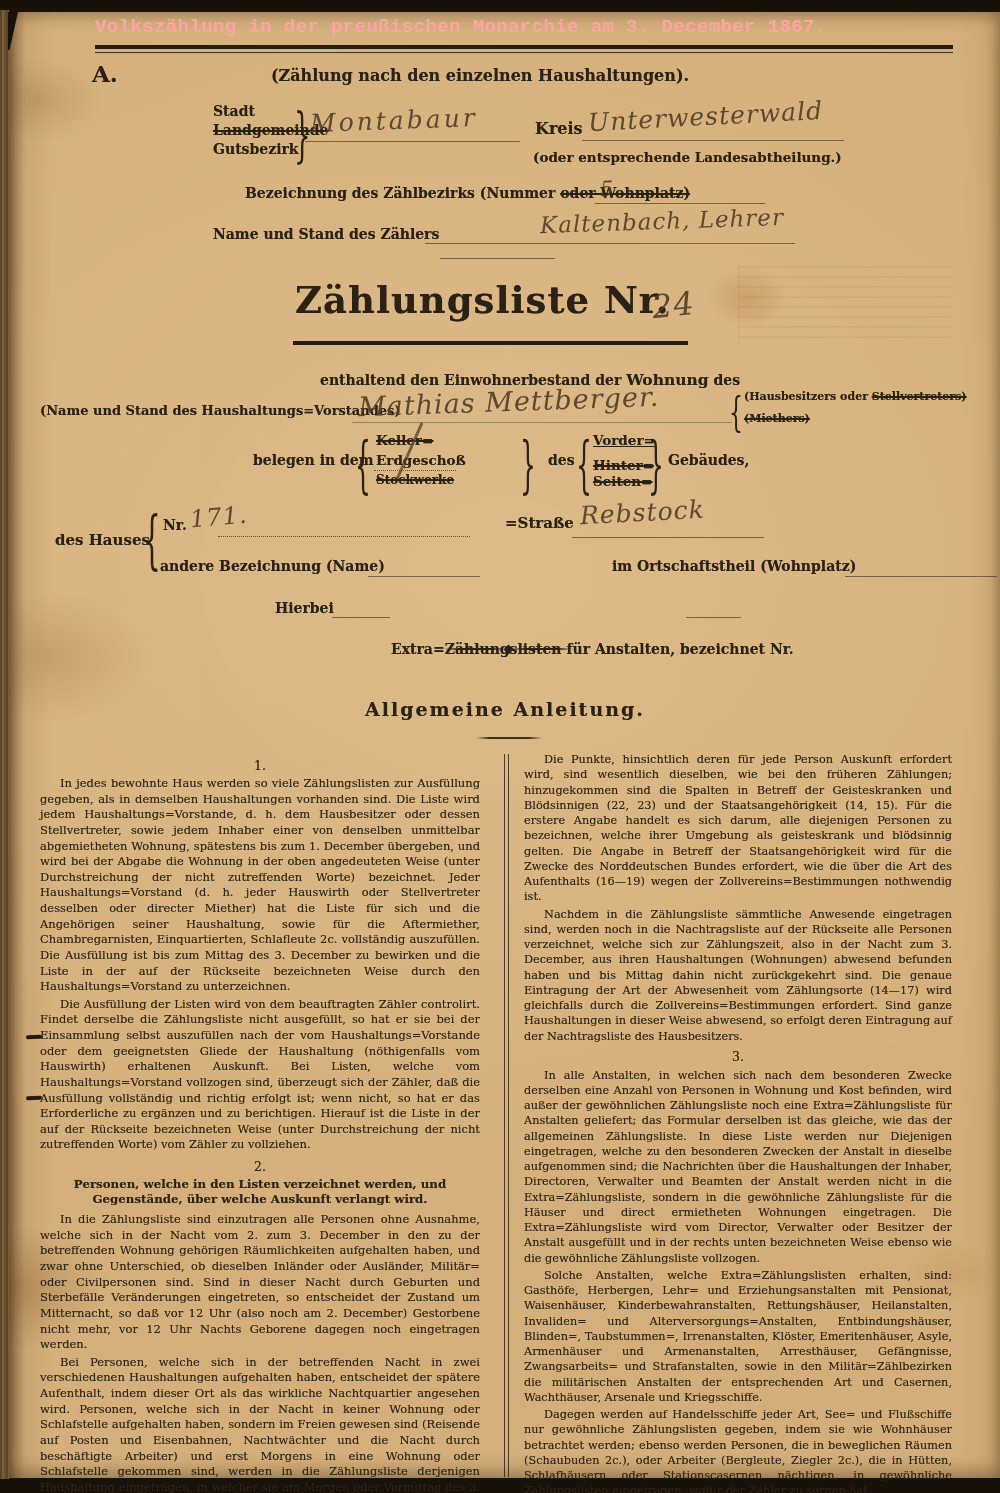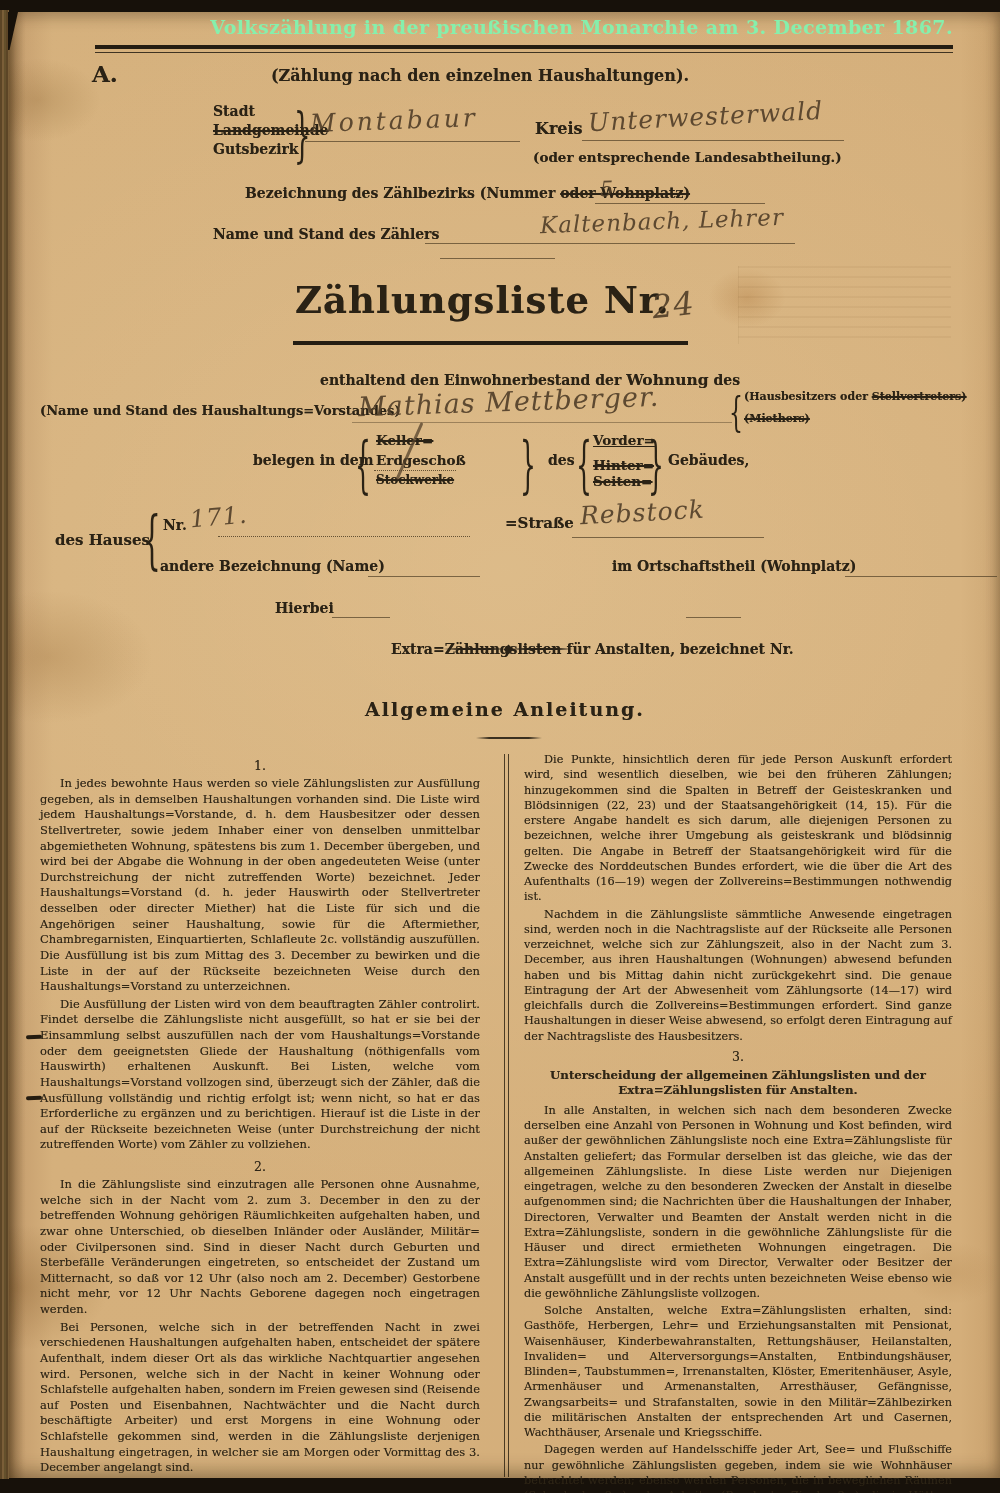--- a/index.html
+++ b/index.html
@@ -43,22 +43,22 @@
   .brace{position:absolute;font-weight:normal;color:#2a2215;transform-origin:center top;}
   .fill-line{position:absolute;border-bottom:1.3px solid rgba(62,47,24,.62);}
   .fill-line.dotted{border-bottom-style:dotted;border-bottom-color:rgba(62,47,24,.75);}
   .rule{position:absolute;background:#241d12;}
   
   .hw{position:absolute;font-style:italic;color:#53402a;white-space:nowrap;
       letter-spacing:1px;transform:rotate(-2deg);opacity:.92;}
   .hw-slash{position:absolute;left:408px;top:420px;width:2.5px;height:62px;background:#54412b;
       transform:rotate(24deg);opacity:.75;border-radius:2px;}
   
-  .masthead{position:absolute;left:95px;top:16px;width:858px;text-align:right;
-      font-size:19px;font-weight:bold;letter-spacing:.4px;color:#86efac;white-space:nowrap;}
+  .masthead{position:absolute;left:95px;top:16px;width:858px;text-align:left;
+      font-size:19px;font-weight:bold;letter-spacing:.4px;color:#fca5a5;white-space:nowrap;font-family:Liberation Mono, monospace;}
   .rule-thick{left:95px;top:45px;width:858px;height:3.5px;}
   .rule-thin{left:95px;top:52px;width:858px;height:1.4px;opacity:.85;}
   .form-letter{left:92px;top:60px;font-size:23px;}
   .subtitle{left:260px;top:66px;width:440px;text-align:center;font-size:16px;white-space:nowrap;}
   
   .loc-stadt{left:213px;top:103px;font-size:14px;}
   .loc-landgemeinde{left:213px;top:122px;font-size:14px;}
   .loc-gutsbezirk{left:213px;top:141px;font-size:14px;}
   .loc-brace{left:294px;top:100px;font-size:26px;transform:scaleY(2.3);}
   .hw-locality{left:310px;top:106px;font-size:25px;letter-spacing:3px;}
@@ -234,27 +234,27 @@
     <div class="bar"></div>
   </div>
 <div class="lbl anleitung-title">Allgemeine Anleitung.</div>
 <div class="title-rule"></div>
 
 <div class="col col-left">
   <div class="sec-num">1.</div>
   <p>In jedes bewohnte Haus werden so viele Zählungslisten zur Ausfüllung gegeben, als in demselben Haushaltungen vorhanden sind. Die Liste wird jedem Haushaltungs=Vorstande, d. h. dem Hausbesitzer oder dessen Stellvertreter, sowie jedem Inhaber einer von denselben unmittelbar abgemietheten Wohnung, spätestens bis zum 1. December übergeben, und wird bei der Abgabe die Wohnung in der oben angedeuteten Weise (unter Durchstreichung der nicht zutreffenden Worte) bezeichnet. Jeder Haushaltungs=Vorstand (d. h. jeder Hauswirth oder Stellvertreter desselben oder directer Miether) hat die Liste für sich und die Angehörigen seiner Haushaltung, sowie für die Aftermiether, Chambregarnisten, Einquartierten, Schlafleute 2c. vollständig auszufüllen. Die Ausfüllung ist bis zum Mittag des 3. December zu bewirken und die Liste in der auf der Rückseite bezeichneten Weise durch den Haushaltungs=Vorstand zu unterzeichnen.</p>
   <p>Die Ausfüllung der Listen wird von dem beauftragten Zähler controlirt. Findet derselbe die Zählungsliste nicht ausgefüllt, so hat er sie bei der Einsammlung selbst auszufüllen nach der vom Haushaltungs=Vorstande oder dem geeignetsten Gliede der Haushaltung (nöthigenfalls vom Hauswirth) erhaltenen Auskunft. Bei Listen, welche vom Haushaltungs=Vorstand vollzogen sind, überzeugt sich der Zähler, daß die Ausfüllung vollständig und richtig erfolgt ist; wenn nicht, so hat er das Erforderliche zu ergänzen und zu berichtigen. Hierauf ist die Liste in der auf der Rückseite bezeichneten Weise (unter Durchstreichung der nicht zutreffenden Worte) vom Zähler zu vollziehen.</p>
   <div class="sec-num">2.</div>
+  <div class="sec-head">Personen, welche in den Listen verzeichnet werden, und Gegenstände, über welche Auskunft verlangt wird.</div>
   <p>In die Zählungsliste sind einzutragen alle Personen ohne Ausnahme, welche sich in der Nacht vom 2. zum 3. December in den zu der betreffenden Wohnung gehörigen Räumlichkeiten aufgehalten haben, und zwar ohne Unterschied, ob dieselben Inländer oder Ausländer, Militär= oder Civilpersonen sind. Sind in dieser Nacht durch Geburten und Sterbefälle Veränderungen eingetreten, so entscheidet der Zustand um Mitternacht, so daß vor 12 Uhr (also noch am 2. December) Gestorbene nicht mehr, vor 12 Uhr Nachts Geborene dagegen noch eingetragen werden.</p>
   <p>Bei Personen, welche sich in der betreffenden Nacht in zwei verschiedenen Haushaltungen aufgehalten haben, entscheidet der spätere Aufenthalt, indem dieser Ort als das wirkliche Nachtquartier angesehen wird. Personen, welche sich in der Nacht in keiner Wohnung oder Schlafstelle aufgehalten haben, sondern im Freien gewesen sind (Reisende auf Posten und Eisenbahnen, Nachtwächter und die Nacht durch beschäftigte Arbeiter) und erst Morgens in eine Wohnung oder Schlafstelle gekommen sind, werden in die Zählungsliste derjenigen Haushaltung eingetragen, in welcher sie am Morgen oder Vormittag des 3. December angelangt sind.</p>
 </div>
 
 <div class="col-divider"></div>
 
 <div class="col col-right">
   <p>Die Punkte, hinsichtlich deren für jede Person Auskunft erfordert wird, sind wesentlich dieselben, wie bei den früheren Zählungen; hinzugekommen sind die Spalten in Betreff der Geisteskranken und Blödsinnigen (22, 23) und der Staatsangehörigkeit (14, 15). Für die erstere Angabe handelt es sich darum, alle diejenigen Personen zu bezeichnen, welche ihrer Umgebung als geisteskrank und blödsinnig gelten. Die Angabe in Betreff der Staatsangehörigkeit wird für die Zwecke des Norddeutschen Bundes erfordert, wie die über die Art des Aufenthalts (16—19) wegen der Zollvereins=Bestimmungen nothwendig ist.</p>
   <p>Nachdem in die Zählungsliste sämmtliche Anwesende eingetragen sind, werden noch in die Nachtragsliste auf der Rückseite alle Personen verzeichnet, welche sich zur Zählungszeit, also in der Nacht zum 3. December, aus ihren Haushaltungen (Wohnungen) abwesend befunden haben und bis Mittag dahin nicht zurückgekehrt sind. Die genaue Eintragung der Art der Abwesenheit vom Zählungsorte (14—17) wird gleichfalls durch die Zollvereins=Bestimmungen erfordert. Sind ganze Haushaltungen in dieser Weise abwesend, so erfolgt deren Eintragung auf der Nachtragsliste des Hausbesitzers.</p>
   <div class="sec-num">3.</div>
-  <div class="sec-head">Unterscheidung der allgemeinen Zählungslisten und der Extra=Zählungslisten für Anstalten.</div>
   <p>In alle Anstalten, in welchen sich nach dem besonderen Zwecke derselben eine Anzahl von Personen in Wohnung und Kost befinden, wird außer der gewöhnlichen Zählungsliste noch eine Extra=Zählungsliste für Anstalten geliefert; das Formular derselben ist das gleiche, wie das der allgemeinen Zählungsliste. In diese Liste werden nur Diejenigen eingetragen, welche zu den besonderen Zwecken der Anstalt in dieselbe aufgenommen sind; die Nachrichten über die Haushaltungen der Inhaber, Directoren, Verwalter und Beamten der Anstalt werden nicht in die Extra=Zählungsliste, sondern in die gewöhnliche Zählungsliste für die Häuser und direct ermietheten Wohnungen eingetragen. Die Extra=Zählungsliste wird vom Director, Verwalter oder Besitzer der Anstalt ausgefüllt und in der rechts unten bezeichneten Weise ebenso wie die gewöhnliche Zählungsliste vollzogen.</p>
   <p>Solche Anstalten, welche Extra=Zählungslisten erhalten, sind: Gasthöfe, Herbergen, Lehr= und Erziehungsanstalten mit Pensionat, Waisenhäuser, Kinderbewahranstalten, Rettungshäuser, Heilanstalten, Invaliden= und Alterversorgungs=Anstalten, Entbindungshäuser, Blinden=, Taubstummen=, Irrenanstalten, Klöster, Emeritenhäuser, Asyle, Armenhäuser und Armenanstalten, Arresthäuser, Gefängnisse, Zwangsarbeits= und Strafanstalten, sowie in den Militär=Zählbezirken die militärischen Anstalten der entsprechenden Art und Casernen, Wachthäuser, Arsenale und Kriegsschiffe.</p>
   <p>Dagegen werden auf Handelsschiffe jeder Art, See= und Flußschiffe nur gewöhnliche Zählungslisten gegeben, indem sie wie Wohnhäuser betrachtet werden; ebenso werden Personen, die in beweglichen Räumen (Schaubuden 2c.), oder Arbeiter (Bergleute, Ziegler 2c.), die in Hütten, Schlafhäusern oder Stationscasernen nächtigen, in gewöhnliche Zählungslisten eingetragen, wofür der Zähler zu sorgen hat.</p>
 </div>
 
 </body></html>

